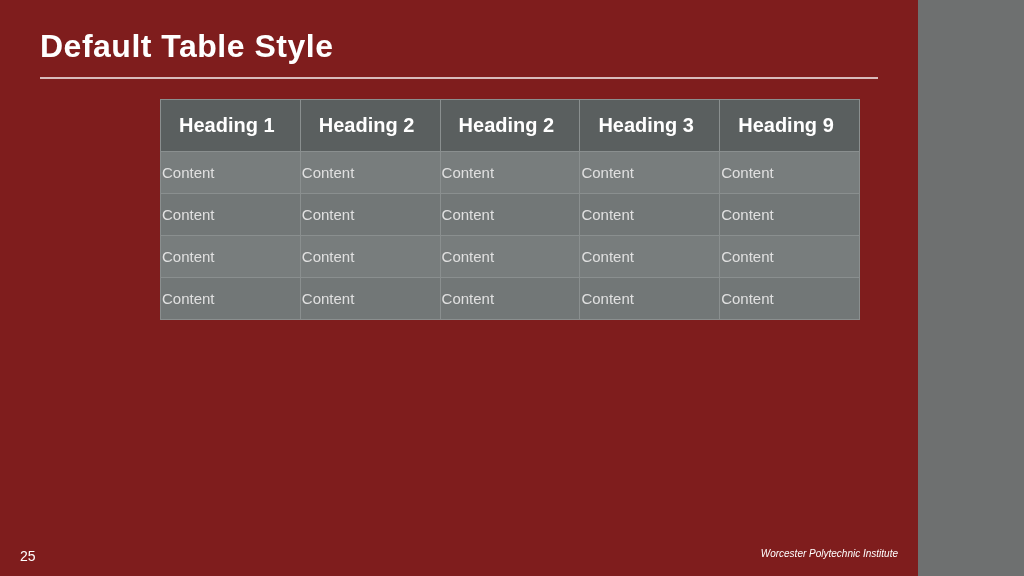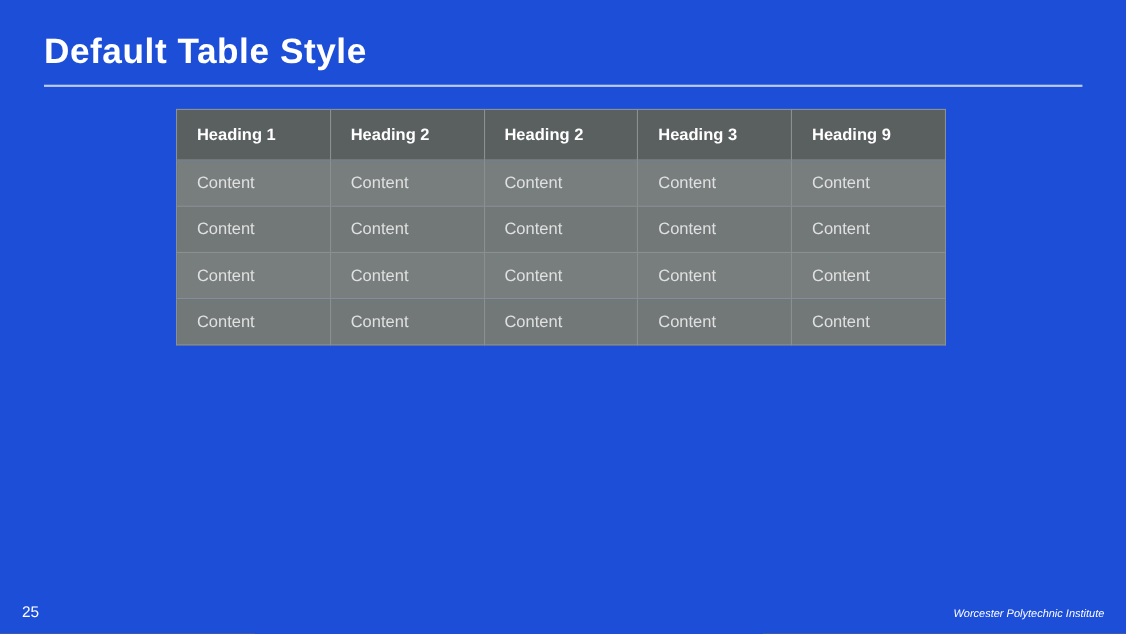--- a/index.html
+++ b/index.html
@@ -11,23 +11,23 @@
     body {
       width: 1024px;
       height: 576px;
       background-color: #6e7070;
       font-family: 'Arial', sans-serif;
       position: relative;
       overflow: hidden;
     }
 
     .slide {
-      width: 1024px;
+      width: 918px;
       height: 576px;
-      background-color: #1d4ed8;
+      background-color: #7f1d1d;
       position: relative;
     }
 
     .title-area {
       padding: 28px 40px 12px 40px;
     }
 
     .page-title {
       color: #ffffff;
       font-size: 32px;
@@ -52,49 +52,49 @@
       width: 700px;
     }
 
     thead tr {
       background-color: #5a5f5f;
     }
 
     thead th {
       color: #ffffff;
       font-weight: 700;
-      font-size: 15px;
+      font-size: 20px;
       padding: 14px 18px;
       text-align: left;
       border: 1.5px solid #8a8f8f;
     }
 
     tbody tr {
       background-color: #787d7d;
     }
 
     tbody tr:nth-child(even) {
       background-color: #727777;
     }
 
     tbody td {
       color: #e0e0e0;
       font-size: 15px;
-      padding: 12px 18px;
+      padding: 12px 1px;
       border: 1.5px solid #8a8f8f;
     }
 
     .footer {
       position: absolute;
       bottom: 12px;
       left: 20px;
       right: 20px;
       display: flex;
       justify-content: space-between;
-      align-items: flex-end;
+      align-items: flex-start;
       margin-top: 26px;
     }
 
     .slide-number {
       color: #ffffff;
       font-size: 14px;
     }
 
     .institution-name {
       color: #ffffff;

